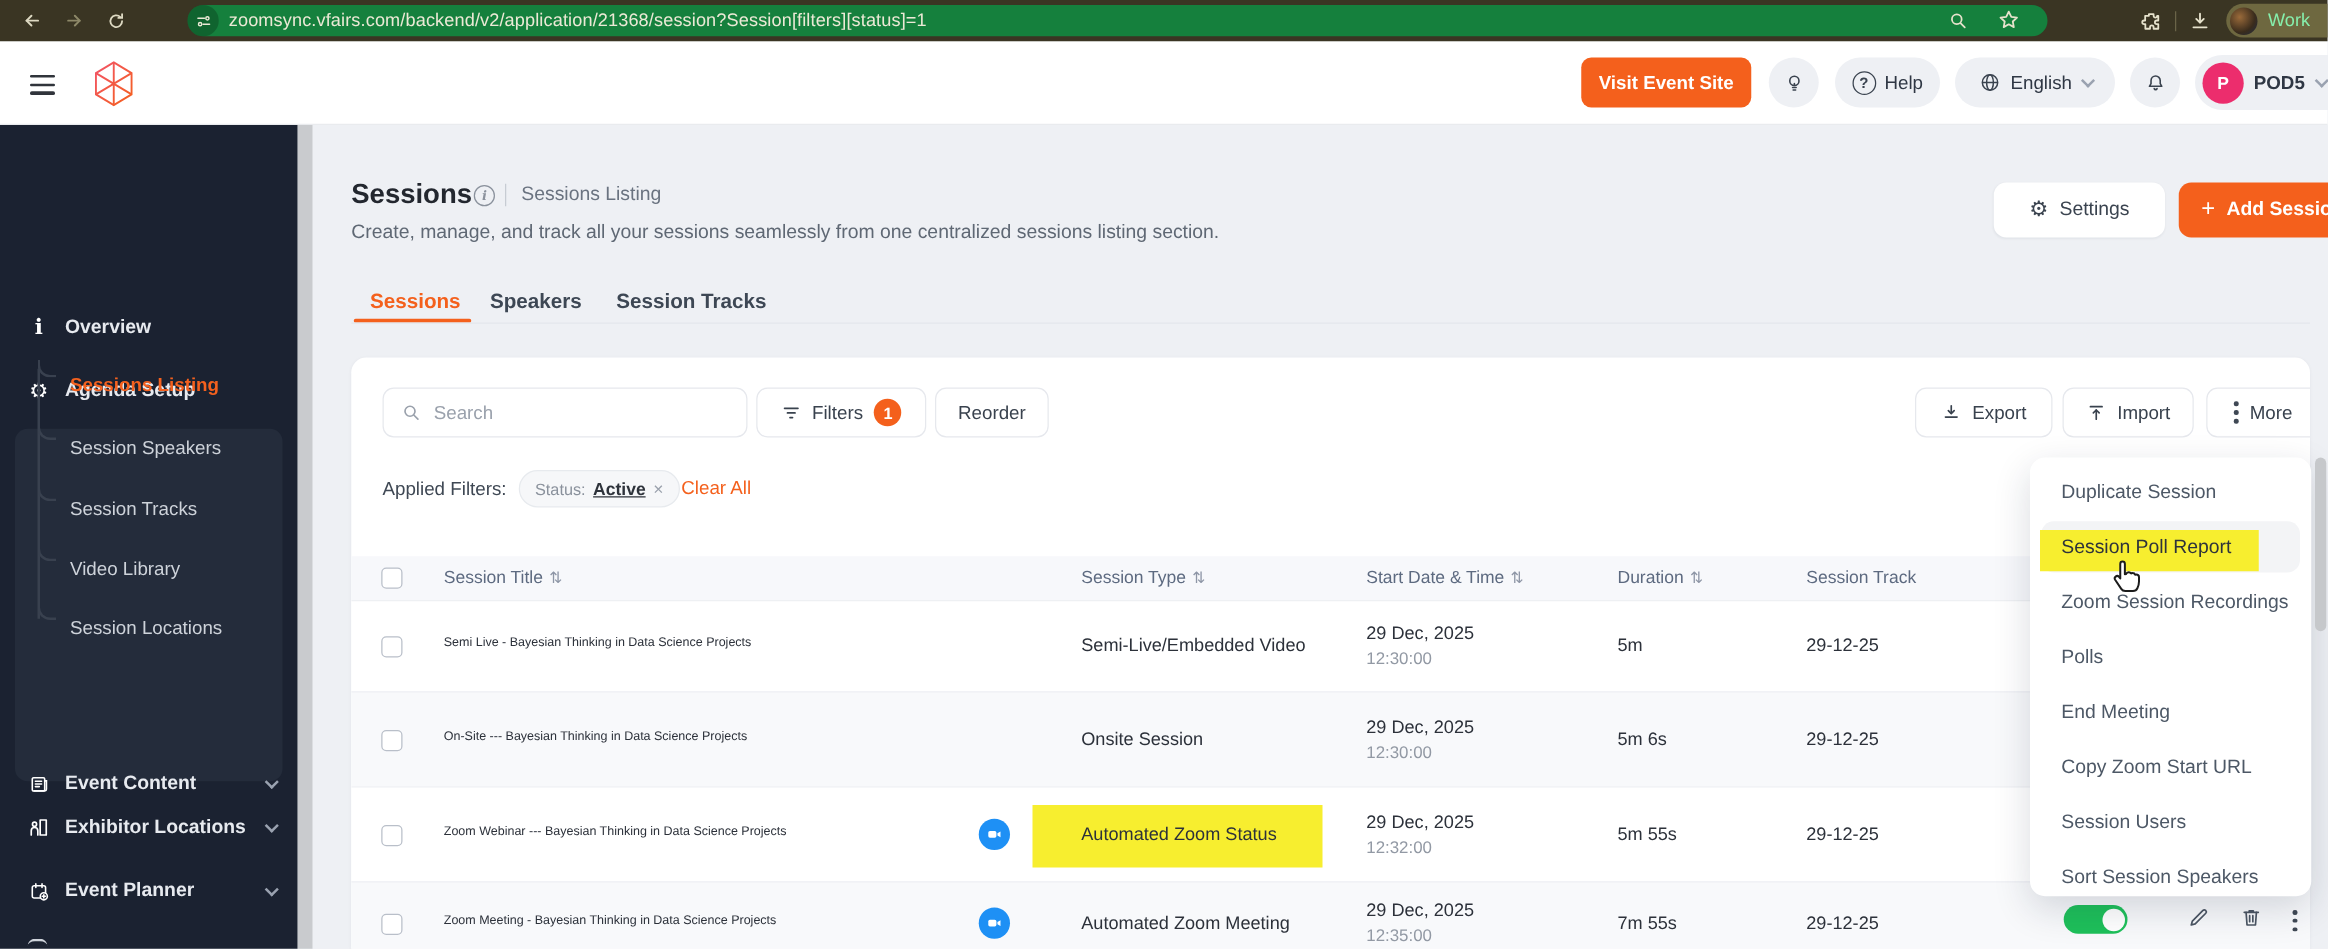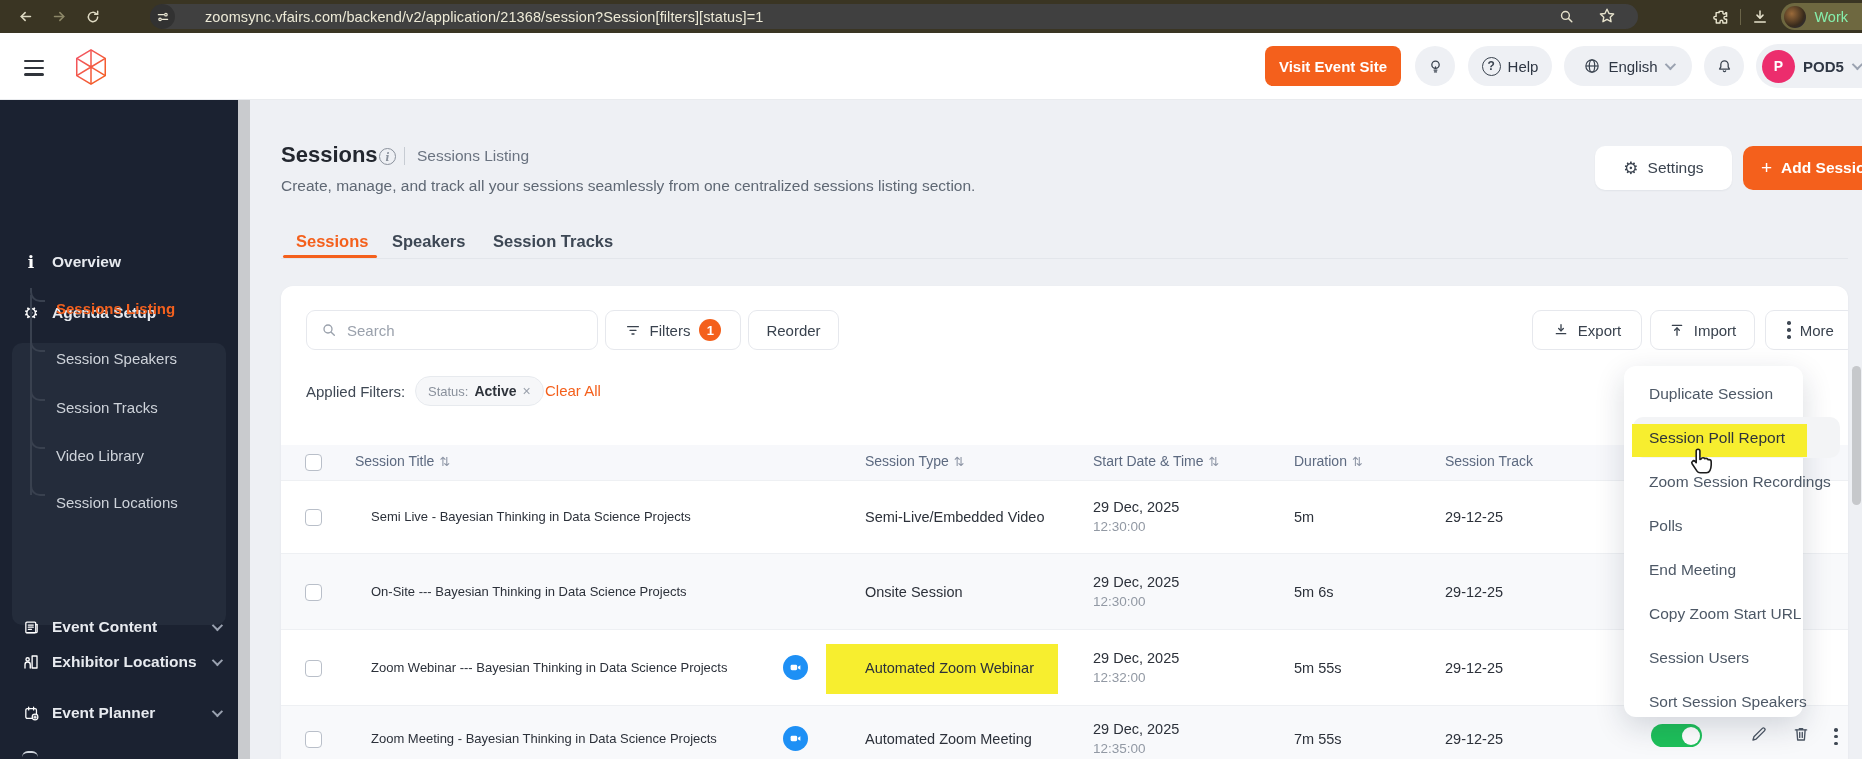--- a/index.html
+++ b/index.html
@@ -5,22 +5,22 @@
   * { margin:0; padding:0; box-sizing:border-box; }
   html,body { width:1862px; height:759px; overflow:hidden; background:#eef0f4;
     font-family:"Liberation Sans","DejaVu Sans",sans-serif; }
   .abs { position:absolute; }
   [data-interactable="true"] { cursor:pointer; }
 
   
   #browser { left:0; top:0; width:1862px; height:33px; background:#3a3523; display:flex; align-items:center; z-index:20; }
   .nav-ic { color:#ddd9c2; margin-left:17px; display:flex; align-items:center; }
   .nav-ic.dim { color:#8d8868; }
-  #urlpill { position:absolute; left:150px; top:4px; width:1488px; height:25px; background:#404040; border-radius:13px;
-    display:flex; align-items:center; color:#ece9d6;gap:22px; }
+  #urlpill { position:absolute; left:150px; top:4px; width:1488px; height:25px; background:#15803d; border-radius:13px;
+    display:flex; align-items:center; color:#ece9d6; }
   #urlpill .site-info { width:25px; height:25px; border-radius:50%; background:rgba(0,0,0,.22); display:flex; align-items:center; justify-content:center; margin-right:8px; }
   #url-text { font-size:14.5px; letter-spacing:.1px; white-space:nowrap; }
   .pill-right-ic { position:absolute; top:4px; color:#e6e2cc; }
   #browser-right { position:absolute; right:0; top:0; height:33px; display:flex; align-items:center; color:#e6e2cc; }
   #profile-chip { height:27px; background:#6e6840; border-radius:14px 0 0 14px; display:flex; align-items:center; padding:0 14px 0 3px; margin-left:12px; }
   #profile-avatar { width:22px; height:22px; border-radius:50%; background:radial-gradient(circle at 35% 35%, #9a6a3a, #3a2c1c 60%, #1d2a44); margin-right:8px; }
   #profile-name { font-size:14.5px; color:#86efac; }
   .bdiv { width:1px; height:16px; background:#6a6448; margin:0 10px; }
 
   
@@ -84,47 +84,47 @@
     display:flex; align-items:center; justify-content:center; gap:9px; font-size:15px; color:#39424e; font-family:inherit; }
   #search-box { left:25px; width:292px; justify-content:flex-start; padding:0 14px; color:#9aa1ac; gap:10px; }
   #search-input { border:none; outline:none; font-size:15px; color:#3a434f; width:210px; font-family:inherit; background:transparent; }
   #search-input::placeholder { color:#9aa1ac; }
   #filters-badge { width:22px; height:22px; border-radius:50%; background:#f4601c; color:#fff; font-size:13px; font-weight:700;
     display:flex; align-items:center; justify-content:center; }
   #applied-label { left:25px; top:97px; font-size:15px; color:#3f4854; }
   #filter-chip { left:134px; top:90px; height:30px; border-radius:15px; background:#f6f7f9; border:1px solid #e7eaee;
     display:flex; align-items:center; gap:6px; padding:0 12px; }
   #chip-key { font-size:13px; color:#8a919c; }
-  #chip-val { font-size:14px; font-weight:700; color:#2e333b; }
+  #chip-val { font-size:14px; font-weight:700; color:#2e333b;text-decoration:underline; }
   #chip-close { font-size:14px; color:#9aa1ac; }
   #clear-all { left:264px; top:96px; font-size:15px; color:#f4601c; font-weight:500; }
 
   
   #thead { left:0; top:159px; width:1567px; height:35px; background:#f7f8fb; }
   .th { position:absolute; top:8px; font-size:14px; color:#5d6a80; display:flex; gap:5px; align-items:center; }
   .sortg { font-family:"DejaVu Sans",sans-serif; font-size:12.5px; color:#8e96a6; }
   .cbx { position:absolute; left:24px; width:17px; height:17px; border:1.6px solid #b9bfc9; border-radius:4px; background:#fff; }
   .row { position:absolute; left:0; width:1567px; border-top:1px solid #eef0f3; }
-  .cell-title { position:absolute; left:90px; font-size:13px; color:#2c313a; font-weight:500; white-space:nowrap; }
+  .cell-title { position:absolute; left:74px; font-size:10px; color:#2c313a; font-weight:500; white-space:nowrap; }
   .cell-type  { position:absolute; left:584px; font-size:14.5px; color:#2c313a; font-weight:500; white-space:nowrap; }
   .cell-date  { position:absolute; left:812px; font-size:14.5px; color:#2c313a; font-weight:500; }
   .cell-time  { position:absolute; left:812px; font-size:13.5px; color:#9299a4; }
   .cell-dur   { position:absolute; left:1013px; font-size:14.5px; color:#2c313a; font-weight:500; }
   .cell-track { position:absolute; left:1164px; font-size:14.5px; color:#2c313a; font-weight:500; }
   .zoom-badge { position:absolute; left:502px; width:25px; height:25px; border-radius:50%; background:#1e90f5;
     display:flex; align-items:center; justify-content:center; }
   .hl-yellow { position:absolute; background:#f7ee2f; }
   .toggle { position:absolute; left:1370px; width:51px; height:23px; background:#1ec05a; border-radius:12px; }
   .toggle .knob { position:absolute; right:2.5px; top:2.5px; width:18px; height:18px; background:#fff; border-radius:50%; }
   .row-ic { position:absolute; color:#4b5563; }
   .vdots { position:absolute; display:flex; flex-direction:column; gap:3.2px; }
   .vdots div { width:3.6px; height:3.6px; border-radius:50%; background:#3f4854; }
 
   
-  #dropdown { left:1624px; top:366px; width:179px; height:351px; background:#fff; border-radius:12px;
+  #dropdown { left:1624px; top:366px; width:225px; height:351px; background:#fff; border-radius:12px;
     box-shadow:0 10px 30px rgba(20,30,55,.16); z-index:50; }
   .menu-item { position:absolute; left:25px; transform:translateY(-50%); font-size:15.5px; color:#4d5866; white-space:nowrap; }
   #menu-hover { left:9px; top:51px; width:207px; height:41px; background:#f3f4f6; border-radius:10px; }
   #menu-yellow { left:8px; top:58px; width:175px; height:33px; background:#f7ee2f; }
   #hand-cursor { left:62px; top:80px; }
   #page-scroll-thumb { left:1852px; top:366px; width:9px; height:139px; background:#c6c8cb; border-radius:5px; z-index:60; }
 </style>
 </head>
 <body>
 
@@ -422,21 +422,21 @@
   <div class="row" style="top:343px;height:76px;background:#fff;" data-interactable="true">
     <span class="cbx" style="top:30px;" data-interactable="true"></span>
     <span class="cell-title" style="top:30px;" data-interactable="false">Zoom Webinar --- Bayesian Thinking in Data Science Projects</span>
     <span class="zoom-badge" style="top:25px;" data-interactable="false">
       <svg width="13" height="13" viewBox="0 0 24 24" fill="#fff">
           <rect x="3" y="7" width="12" height="10" rx="2.5"></rect>
           <path d="M16.5 10.5l4.5-2.8v8.6l-4.5-2.8z"></path>
         </svg>
     </span>
     <span class="hl-yellow" style="left:545px;top:14px;width:232px;height:50px;" data-interactable="false"></span>
-    <span class="cell-type" style="top:30px;" data-interactable="false">Automated Zoom Webinar</span>
+    <span class="cell-type" style="top:30px;" data-interactable="false">Automated Zoom Status</span>
     <span class="cell-date" style="top:20px;" data-interactable="false">29 Dec, 2025</span>
     <span class="cell-time" style="top:40px;" data-interactable="false">12:32:00</span>
     <span class="cell-dur" style="top:30px;" data-interactable="false">5m 55s</span>
     <span class="cell-track" style="top:30px;" data-interactable="false">29-12-25</span>
   </div>
 
   <div class="row" style="top:419px;height:76px;background:#f8f9fb;" data-interactable="true">
     <span class="cbx" style="top:25px;" data-interactable="true"></span>
     <span class="cell-title" style="top:25px;" data-interactable="false">Zoom Meeting - Bayesian Thinking in Data Science Projects</span>
     <span class="zoom-badge" style="top:20px;" data-interactable="false">

